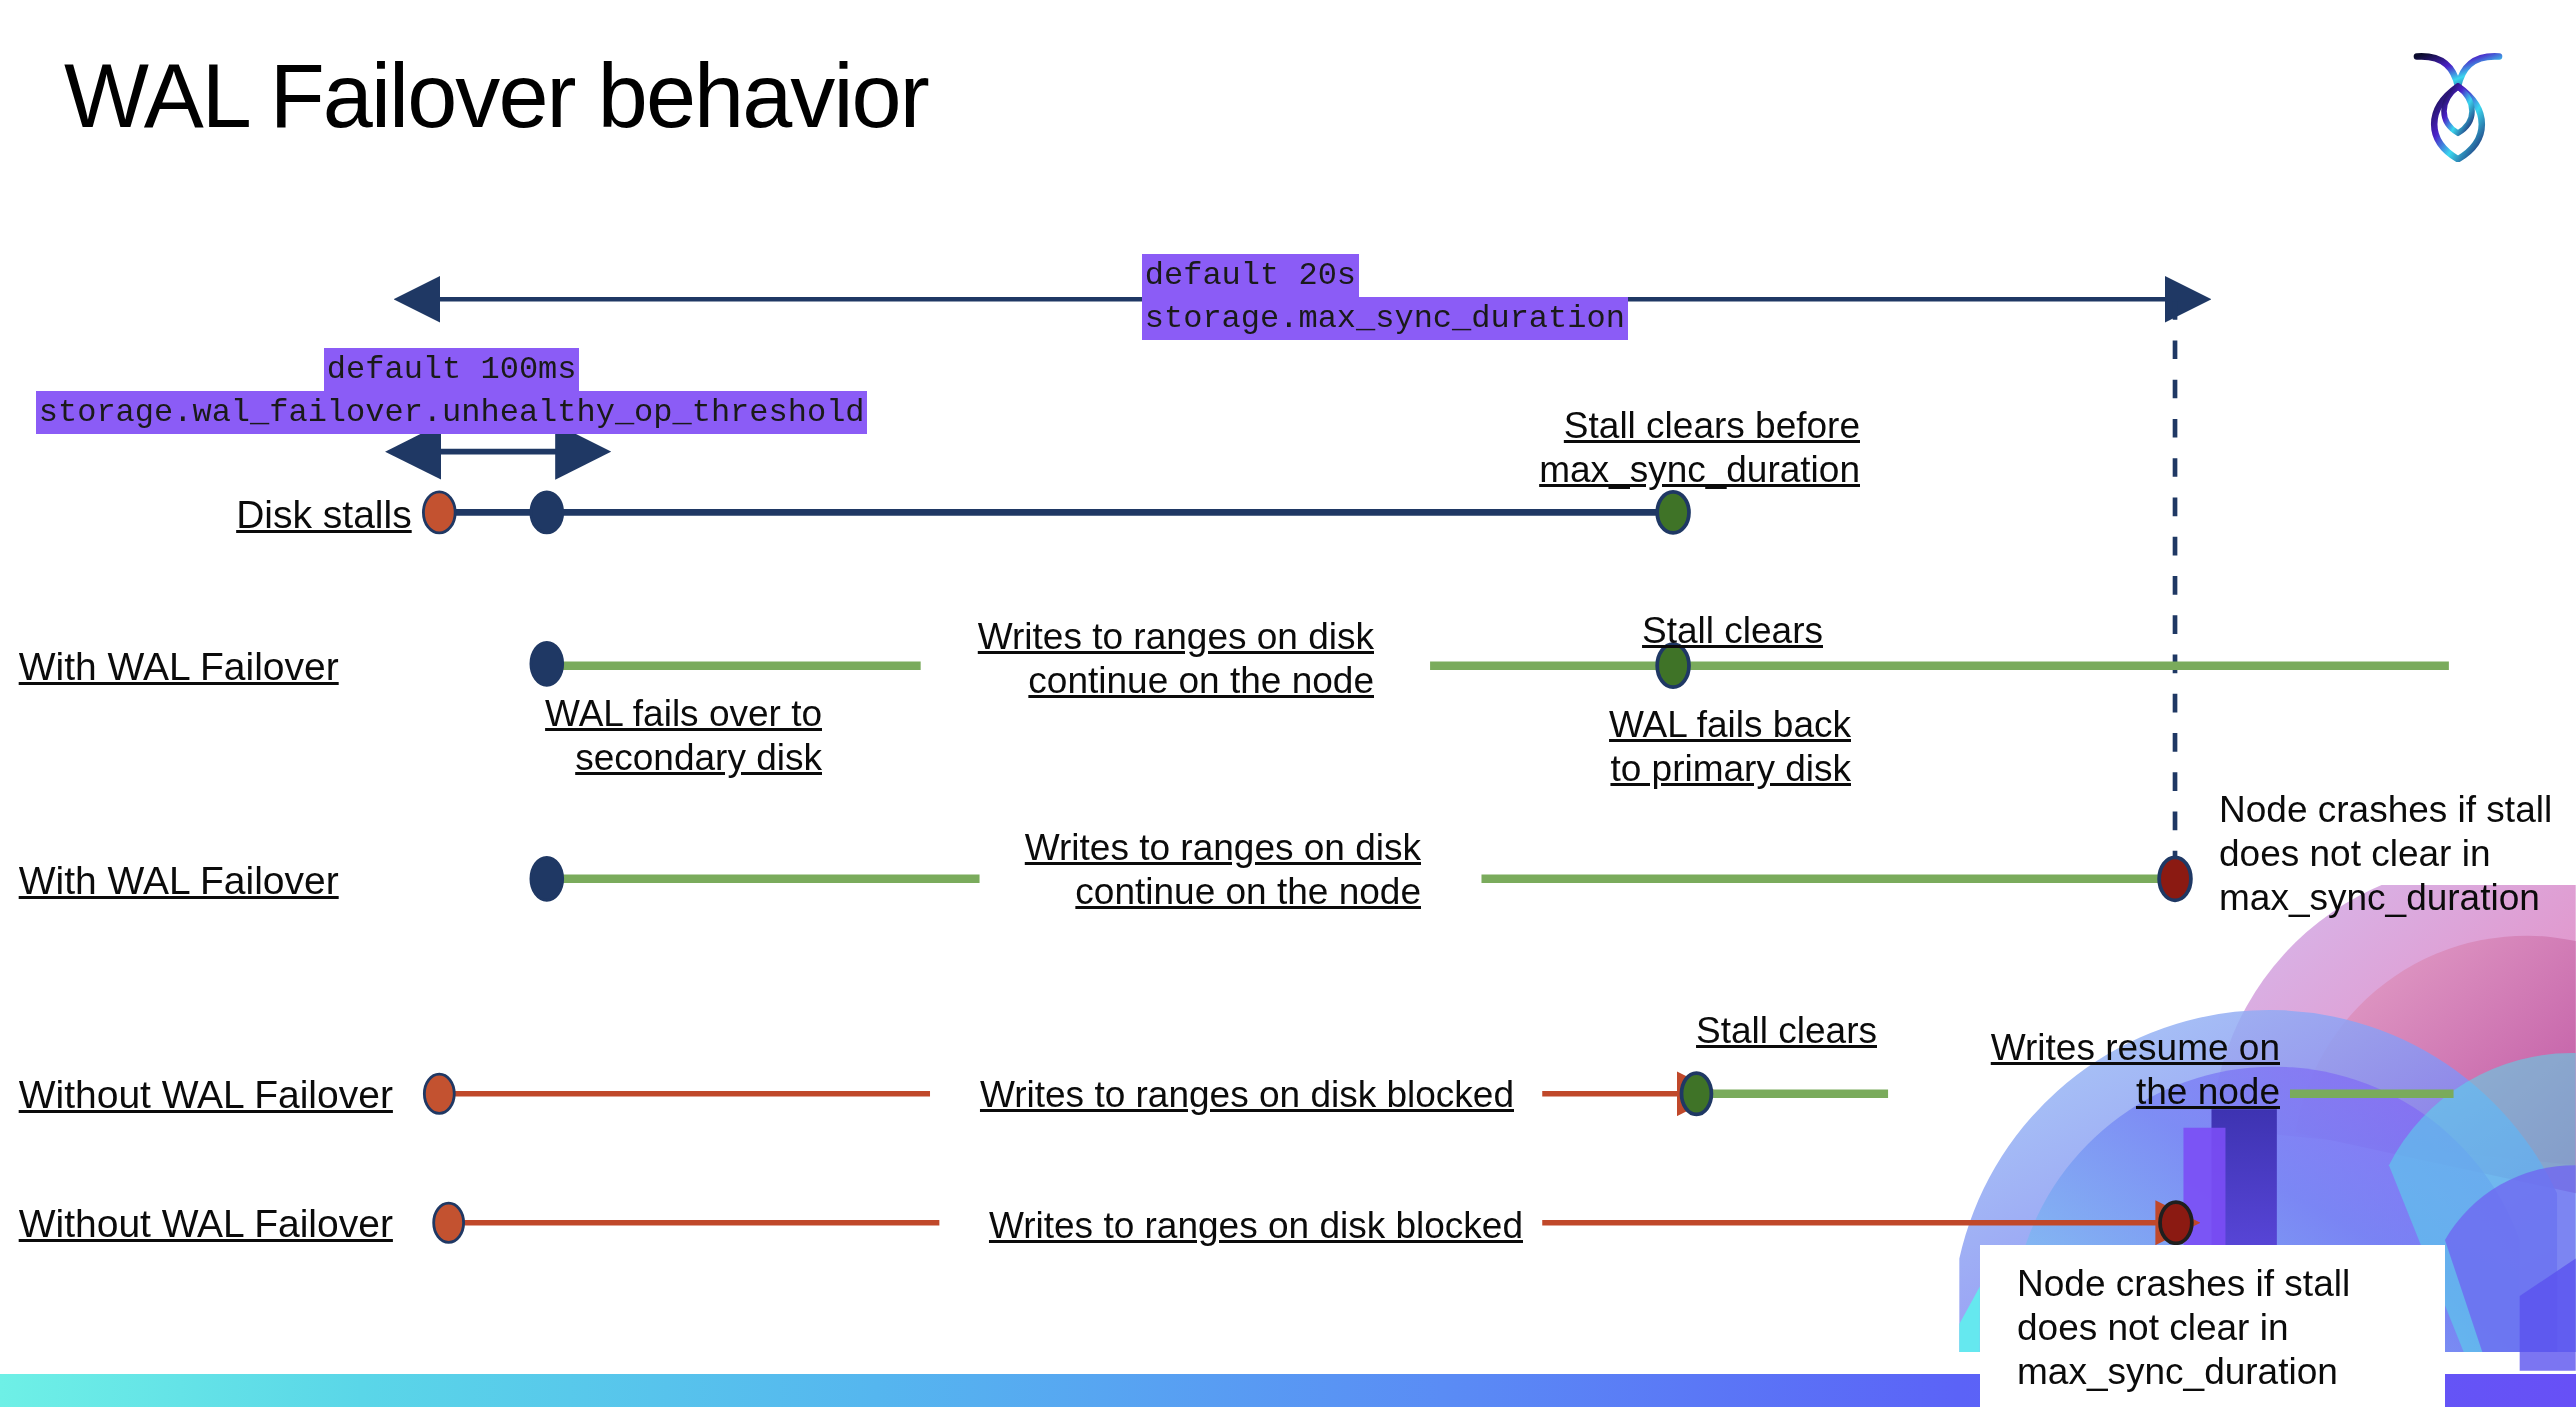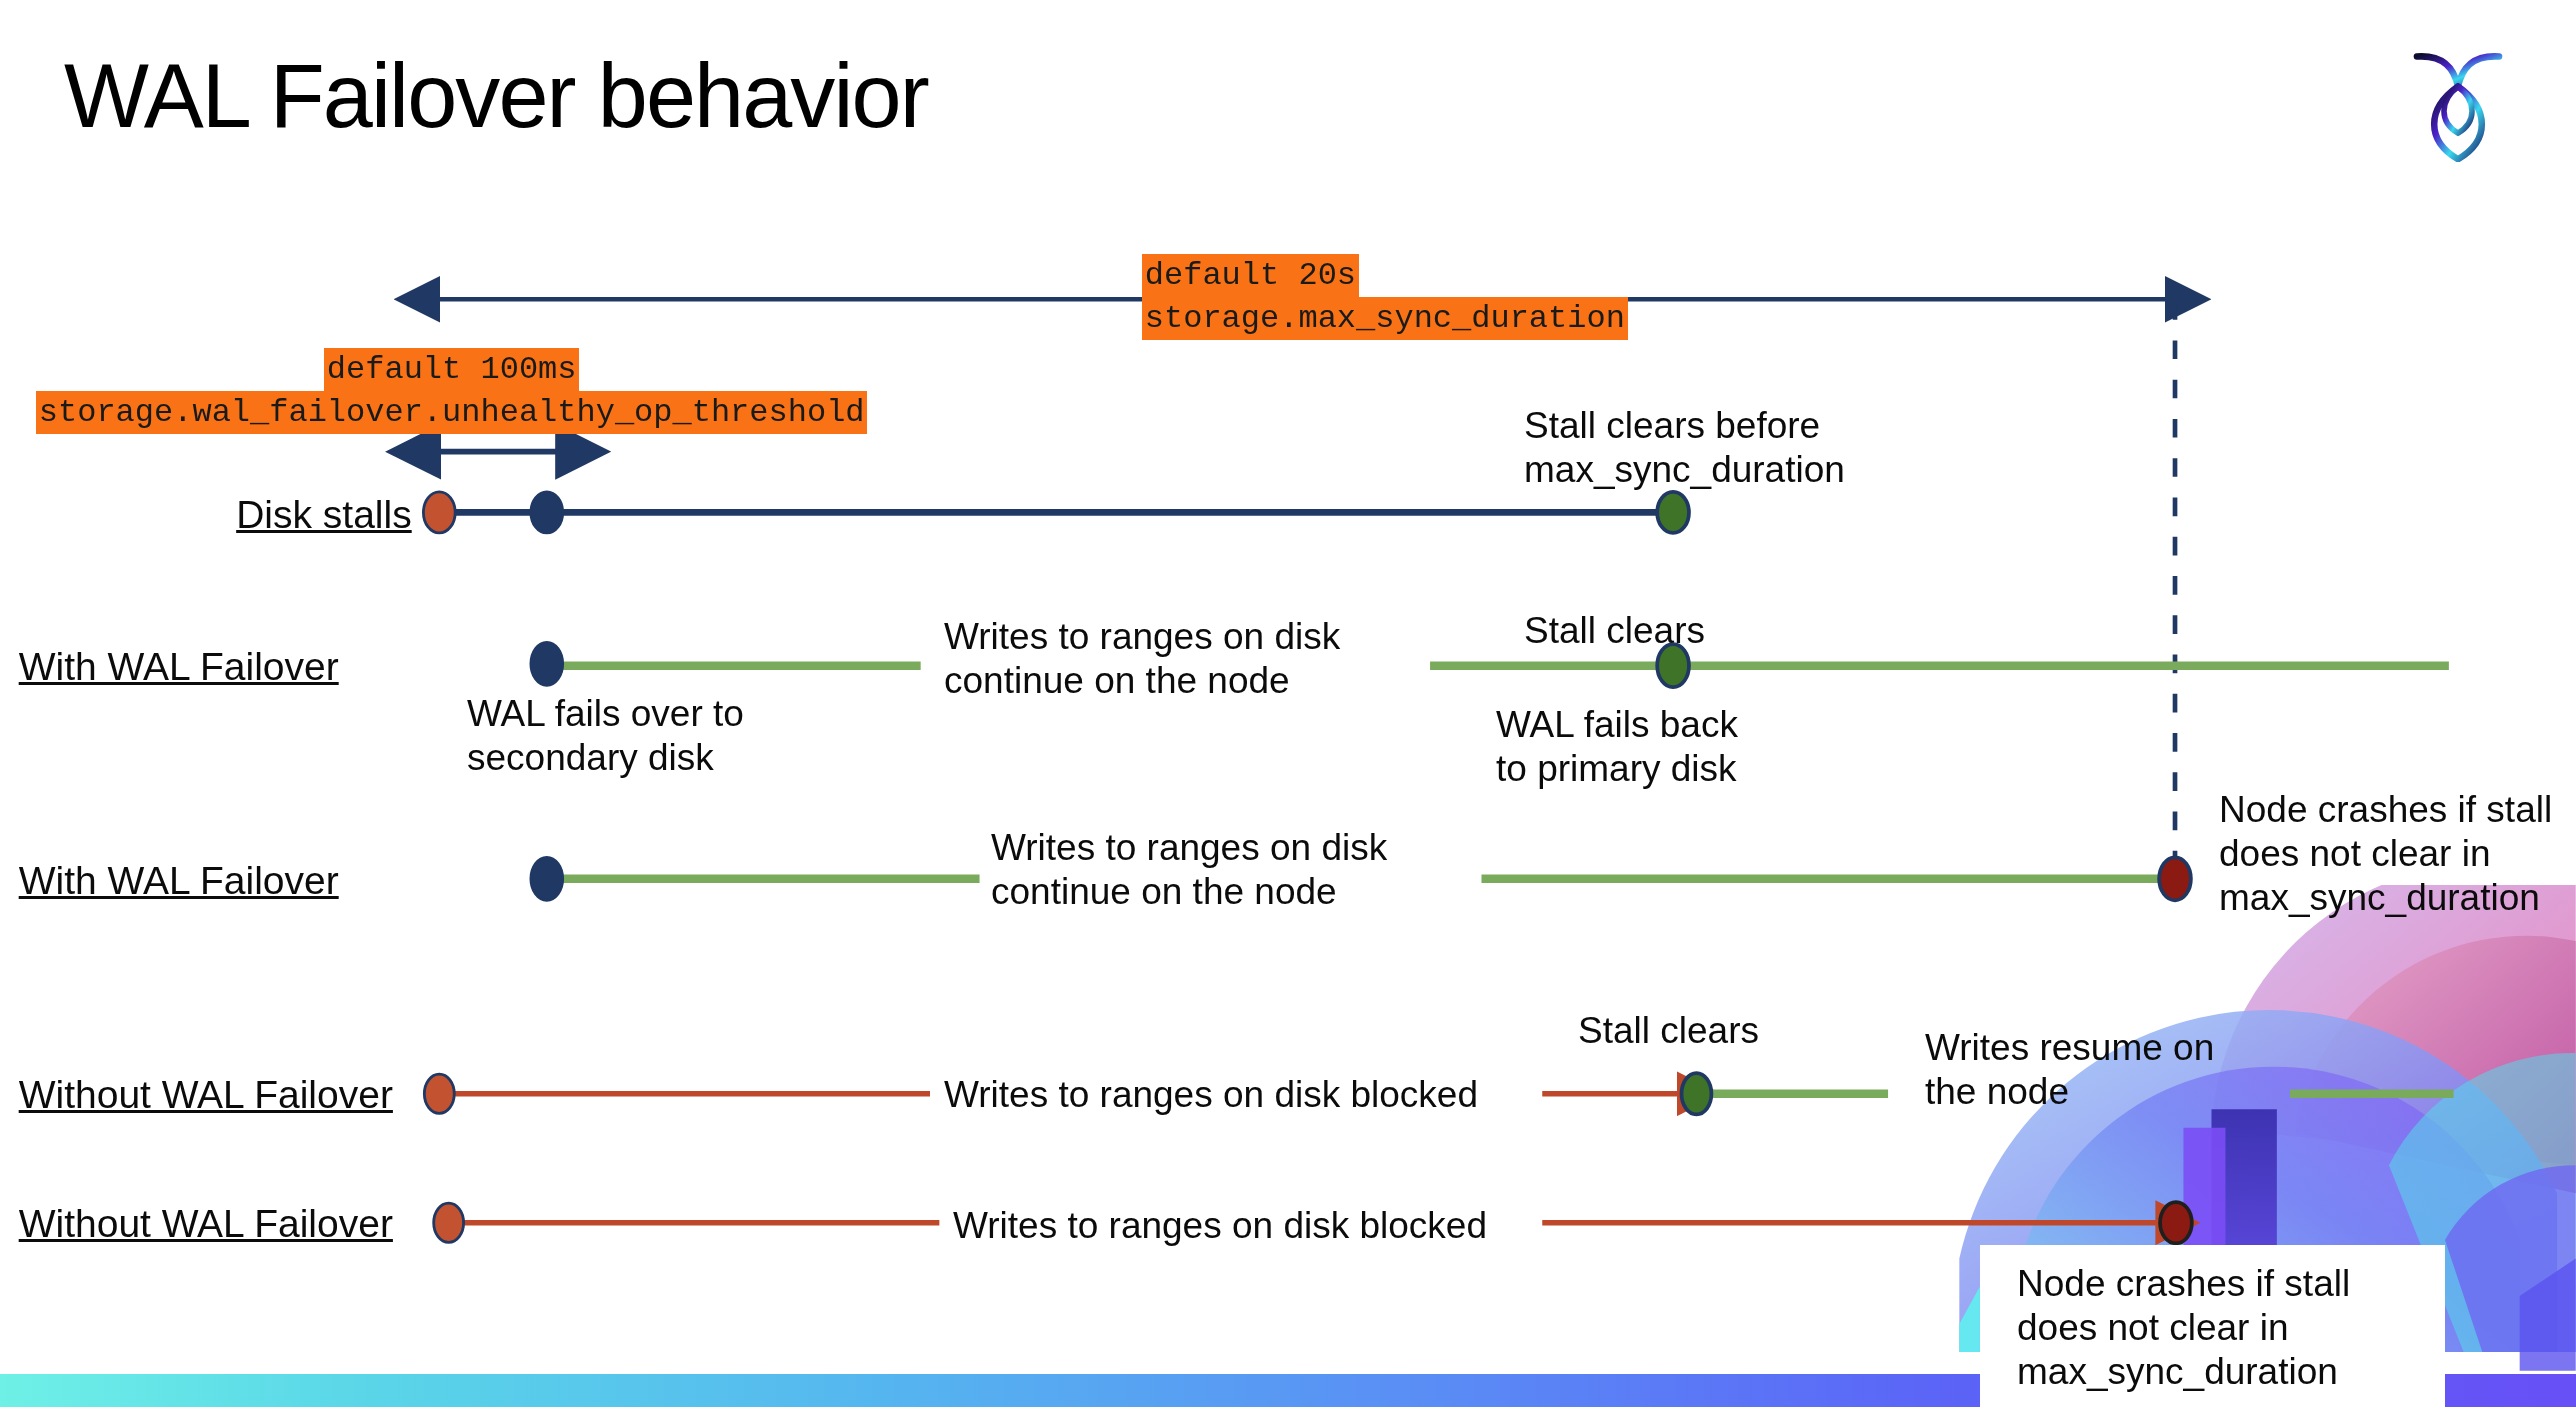--- a/index.html
+++ b/index.html
@@ -62,34 +62,34 @@
   
   .code-label {
     position: absolute;
     font-family: "Liberation Mono", "DejaVu Sans Mono", monospace;
     font-size: 32px;
     line-height: 41px;
     color: #1a1a1a;
     white-space: nowrap;
   }
   .code-label span {
-    background: #f97316;
+    background: #8b5cf6;
     padding: 0.9px 2.8px;
     display: inline-block;
   }
 
   
   .anno {
     position: absolute;
     font-size: 37px;
     line-height: 44px;
     color: #0b0b0b;
     white-space: pre-line;
   }
-  .anno.center { text-align: left; }
+  .anno.center { text-align: right; text-decoration: underline; }
   .anno.left   { text-align: left; }
 
   
   .row-label {
     position: absolute;
     font-size: 39px;
     line-height: 43px;
     color: #0b0b0b;
     white-space: nowrap;
     text-align: right;

